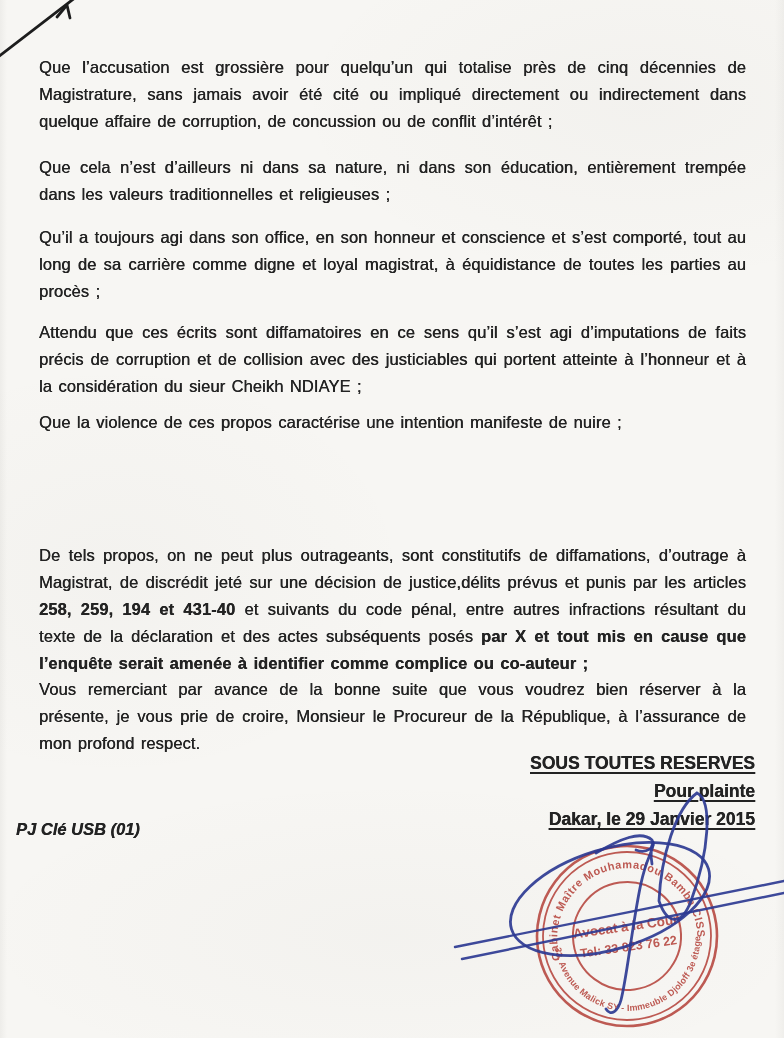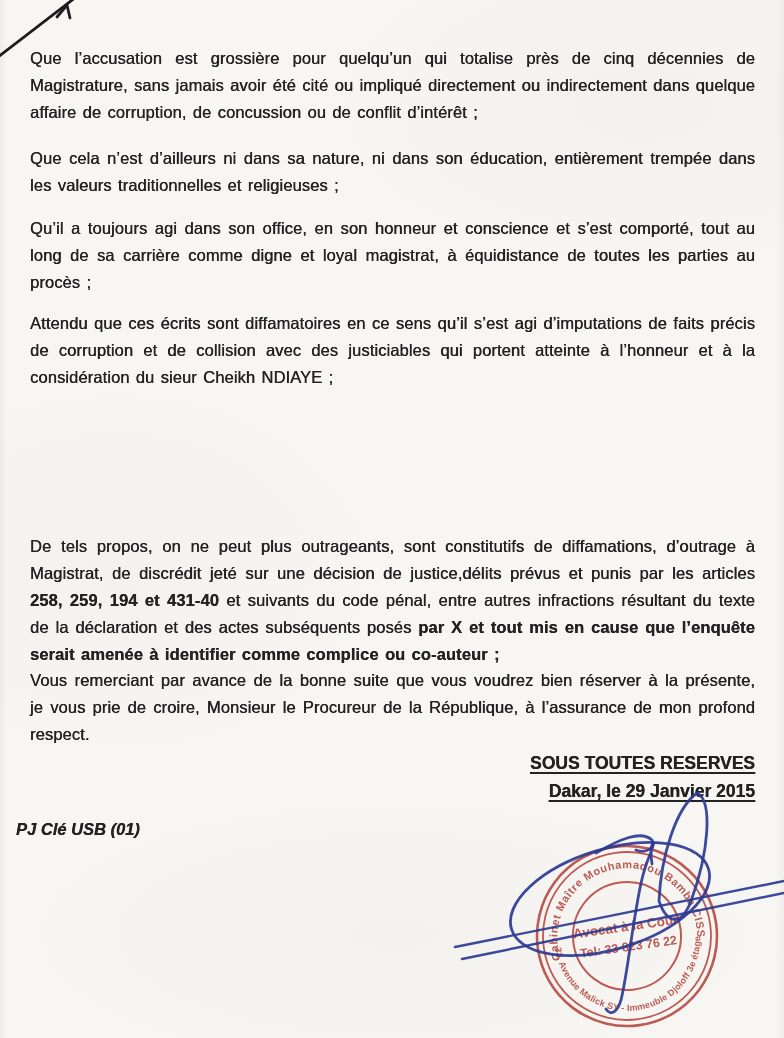--- a/index.html
+++ b/index.html
@@ -13,21 +13,21 @@
       radial-gradient(ellipse 600px 220px at 50% 90%, rgba(120,115,105,0.03), transparent 70%),
       linear-gradient(to right, rgba(60,58,52,0.05), transparent 7px),
       linear-gradient(to left, rgba(60,58,52,0.04), transparent 9px),
       var(--paper,#f7f6f3);
     font-family:"Liberation Sans", sans-serif;
     color:var(--ink,#232323);
     overflow:hidden;
   }
   .letter-body{position:absolute;inset:0;}
   p.para{
-    position:absolute;left:30px;right:29px;margin:0;
+    position:absolute;left:30px;right:29px;margin:9px;
     font-size:16.5px;line-height:27px;
     text-align:justify;
     letter-spacing:0.1px;word-spacing:1.6px;
     text-shadow:0.35px 0 0 currentColor;
   }
   p.para span.b{font-weight:bold;text-shadow:0.2px 0 0 currentColor;}
   .closing{
     position:absolute;right:29px;top:741px;
     text-align:right;font-weight:bold;font-size:17.5px;line-height:28px;
     text-shadow:0.3px 0 0 currentColor;
@@ -53,26 +53,28 @@
 </head>
 <body>
 
 <div class="page">
 
   <div class="letter-body">
       <p class="para" style="top: 45px;"><span>Que l’accusation est grossière pour quelqu’un qui totalise près de cinq décennies de Magistrature, sans jamais avoir été cité ou impliqué directement ou indirectement dans quelque affaire de corruption, de concussion ou de conflit d’intérêt ;</span></p>
       <p class="para" style="top: 145px;"><span>Que cela n’est d’ailleurs ni dans sa nature, ni dans son éducation, entièrement trempée dans les valeurs traditionnelles et religieuses ;</span></p>
       <p class="para" style="top: 215px;"><span>Qu’il a toujours agi dans son office, en son honneur et conscience et s’est comporté, tout au long de sa carrière comme digne et loyal magistrat, à équidistance de toutes les parties au procès ;</span></p>
       <p class="para" style="top: 310px;"><span>Attendu que ces écrits sont diffamatoires en ce sens qu’il s’est agi d’imputations de faits précis de corruption et de collision avec des justiciables qui portent atteinte à l’honneur et à la considération du sieur Cheikh NDIAYE ;</span></p>
+      <p class="para" style="top: 400px;"><span>Que la violence de ces propos caractérise une intention manifeste de nuire ;</span></p>
       <p class="para" style="top: 533px;"><span>De tels propos, on ne peut plus outrageants, sont constitutifs de diffamations, d’outrage à Magistrat, de discrédit jeté sur une décision de justice,délits prévus et punis par les articles </span><span class="b">258, 259, 194 et 431-40</span><span> et suivants du code pénal, entre autres infractions résultant du texte de la déclaration et des actes subséquents posés </span><span class="b">par X et tout mis en cause que l’enquête serait amenée à identifier comme complice ou co-auteur ;</span></p>
       <p class="para" style="top: 667px;"><span>Vous remerciant par avance de la bonne suite que vous voudrez bien réserver à la présente, je vous prie de croire, Monsieur le Procureur de la République, à l’assurance de mon profond respect.</span></p>
     </div>
 
   <div class="closing">
     <div><span class="u">SOUS TOUTES RESERVES</span></div>
+    <div><span class="u">Pour plainte</span></div>
     <div><span class="u">Dakar, le 29 Janvier 2015</span></div>
   </div>
 
   <div class="pj-note">PJ Clé USB (01)</div>
 
   <svg class="overlay" width="784" height="1038" viewBox="0 0 784 1038">
 
     <g class="pen">
       <path d="M 80,-6 L -6,60"></path>
       <path d="M 57,17 L 67,5 L 70,18"></path>

